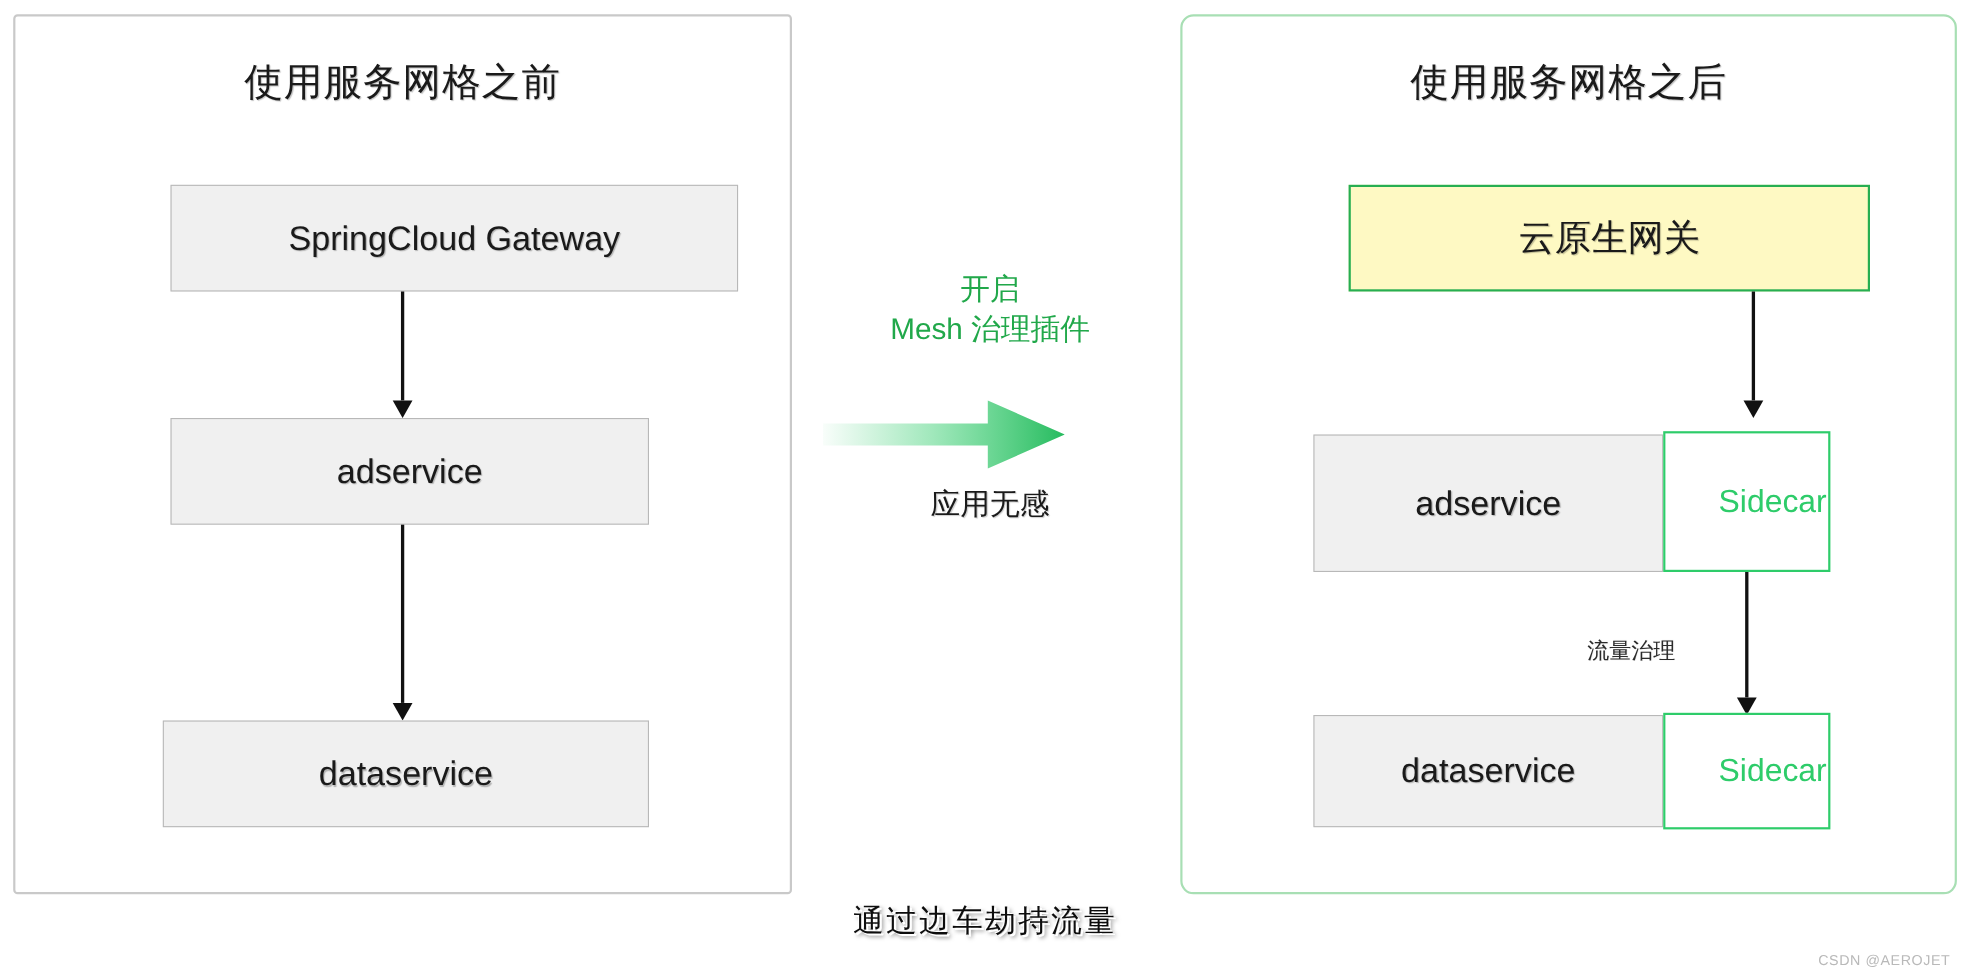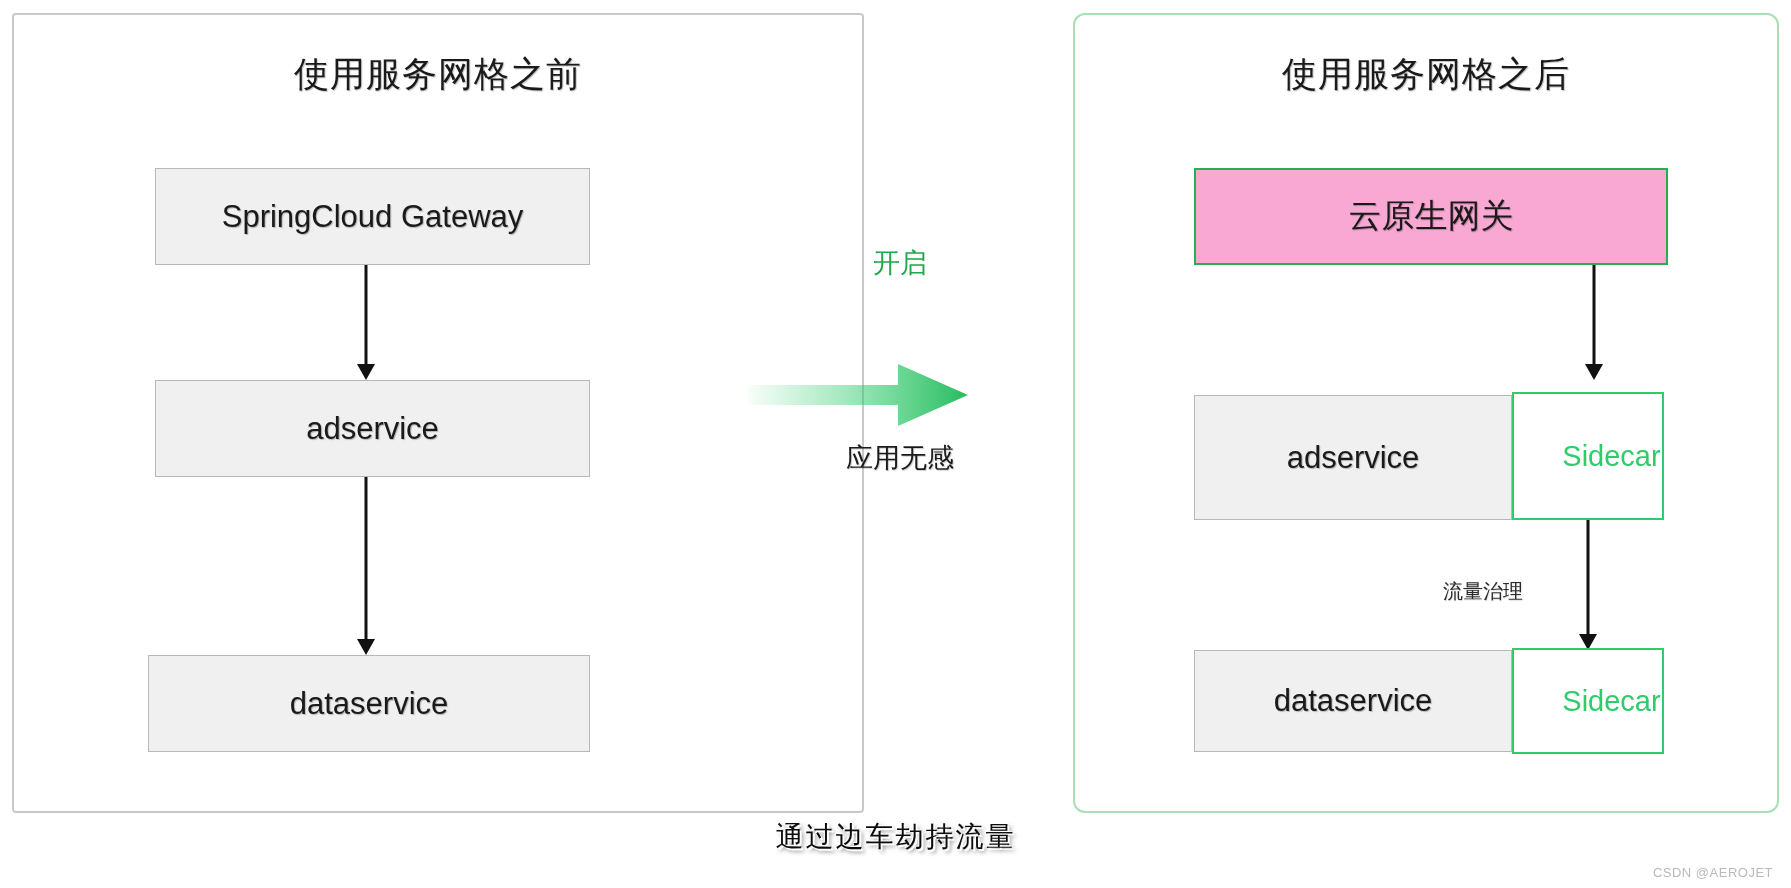--- a/index.html
+++ b/index.html
@@ -20,21 +20,21 @@
 
   
   .panel {
     position: absolute;
     box-sizing: border-box;
     background: #ffffff;
   }
   .panel-left {
     left: 12px;
     top: 13px;
-    width: 852px;
+    width: 708px;
     height: 800px;
     border: 2px solid #c9c9c9;
     border-radius: 4px;
   }
   .panel-right {
     left: 1073px;
     top: 13px;
     width: 706px;
     height: 800px;
     border: 2px solid #a8dfb4;
@@ -64,22 +64,23 @@
     font-size: 31px;
     color: #1a1a1a;
     background: #f0f0f0;
     border: 1.5px solid #b8b8b8;
     text-shadow: 1px 1px 1px rgba(0,0,0,0.25);
     white-space: nowrap;
   }
   .node.cn { font-size: 33px; }
 
   .node-gateway-green {
-    background: #f9a8d4;
+    background: #fef9c3;
     border: 2.5px solid #27ae52;
+    margin-left: 32px;
   }
 
   .sidecar {
     position: absolute;
     box-sizing: border-box;
     background: #ffffff;
     border: 2.5px solid #2ecc6a;
     display: flex;
     flex-direction: column;
     padding-left: 47px;
@@ -202,21 +203,21 @@
 </style>
 </head>
 <body>
 
 <div id="canvas">
 
   <div class="panel panel-left">
     <div class="panel-title">使用服务网格之前</div>
   </div>
 
-  <div class="node" style="left:155px; top:168px; width:435px; height:97px;">
+  <div class="node" style="left:155px; top:168px; width:516px; height:97px;">
     <span>SpringCloud Gateway</span>
   </div>
 
   <div class="v-arrow" style="left:356px; top:265px; width:20px; height:115px;">
     <div class="shaft" style="height:99px;"></div>
     <div class="head"></div>
   </div>
 
   <div class="node" style="left:155px; top:380px; width:435px; height:97px;">
     <span>adservice</span>
@@ -227,20 +228,21 @@
     <div class="head"></div>
   </div>
 
   <div class="node" style="left:148px; top:655px; width:442px; height:97px;">
     <span>dataservice</span>
   </div>
 
   <div class="mid">
     <div class="mid-label-green">
       <div>开启</div>
+      <div>Mesh 治理插件</div>
     </div>
 
     <svg class="big-arrow" viewBox="0 0 220 70">
       <defs>
         <linearGradient id="gradArrow" x1="0" y1="0" x2="1" y2="0">
           <stop offset="0%" stop-color="#2ecc6a" stop-opacity="0.03"></stop>
           <stop offset="45%" stop-color="#2ecc6a" stop-opacity="0.45"></stop>
           <stop offset="100%" stop-color="#27bb5f" stop-opacity="1"></stop>
         </linearGradient>
       </defs>

